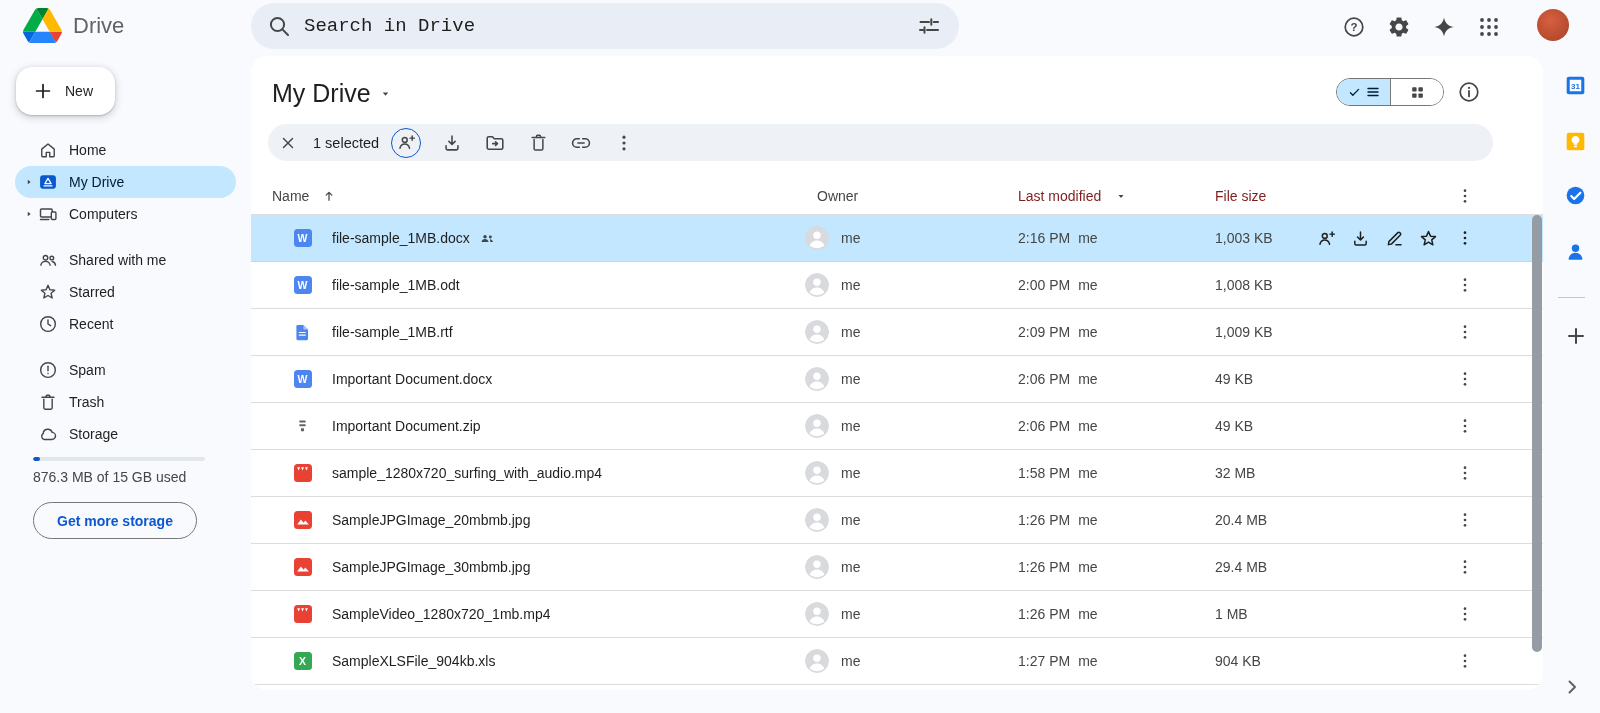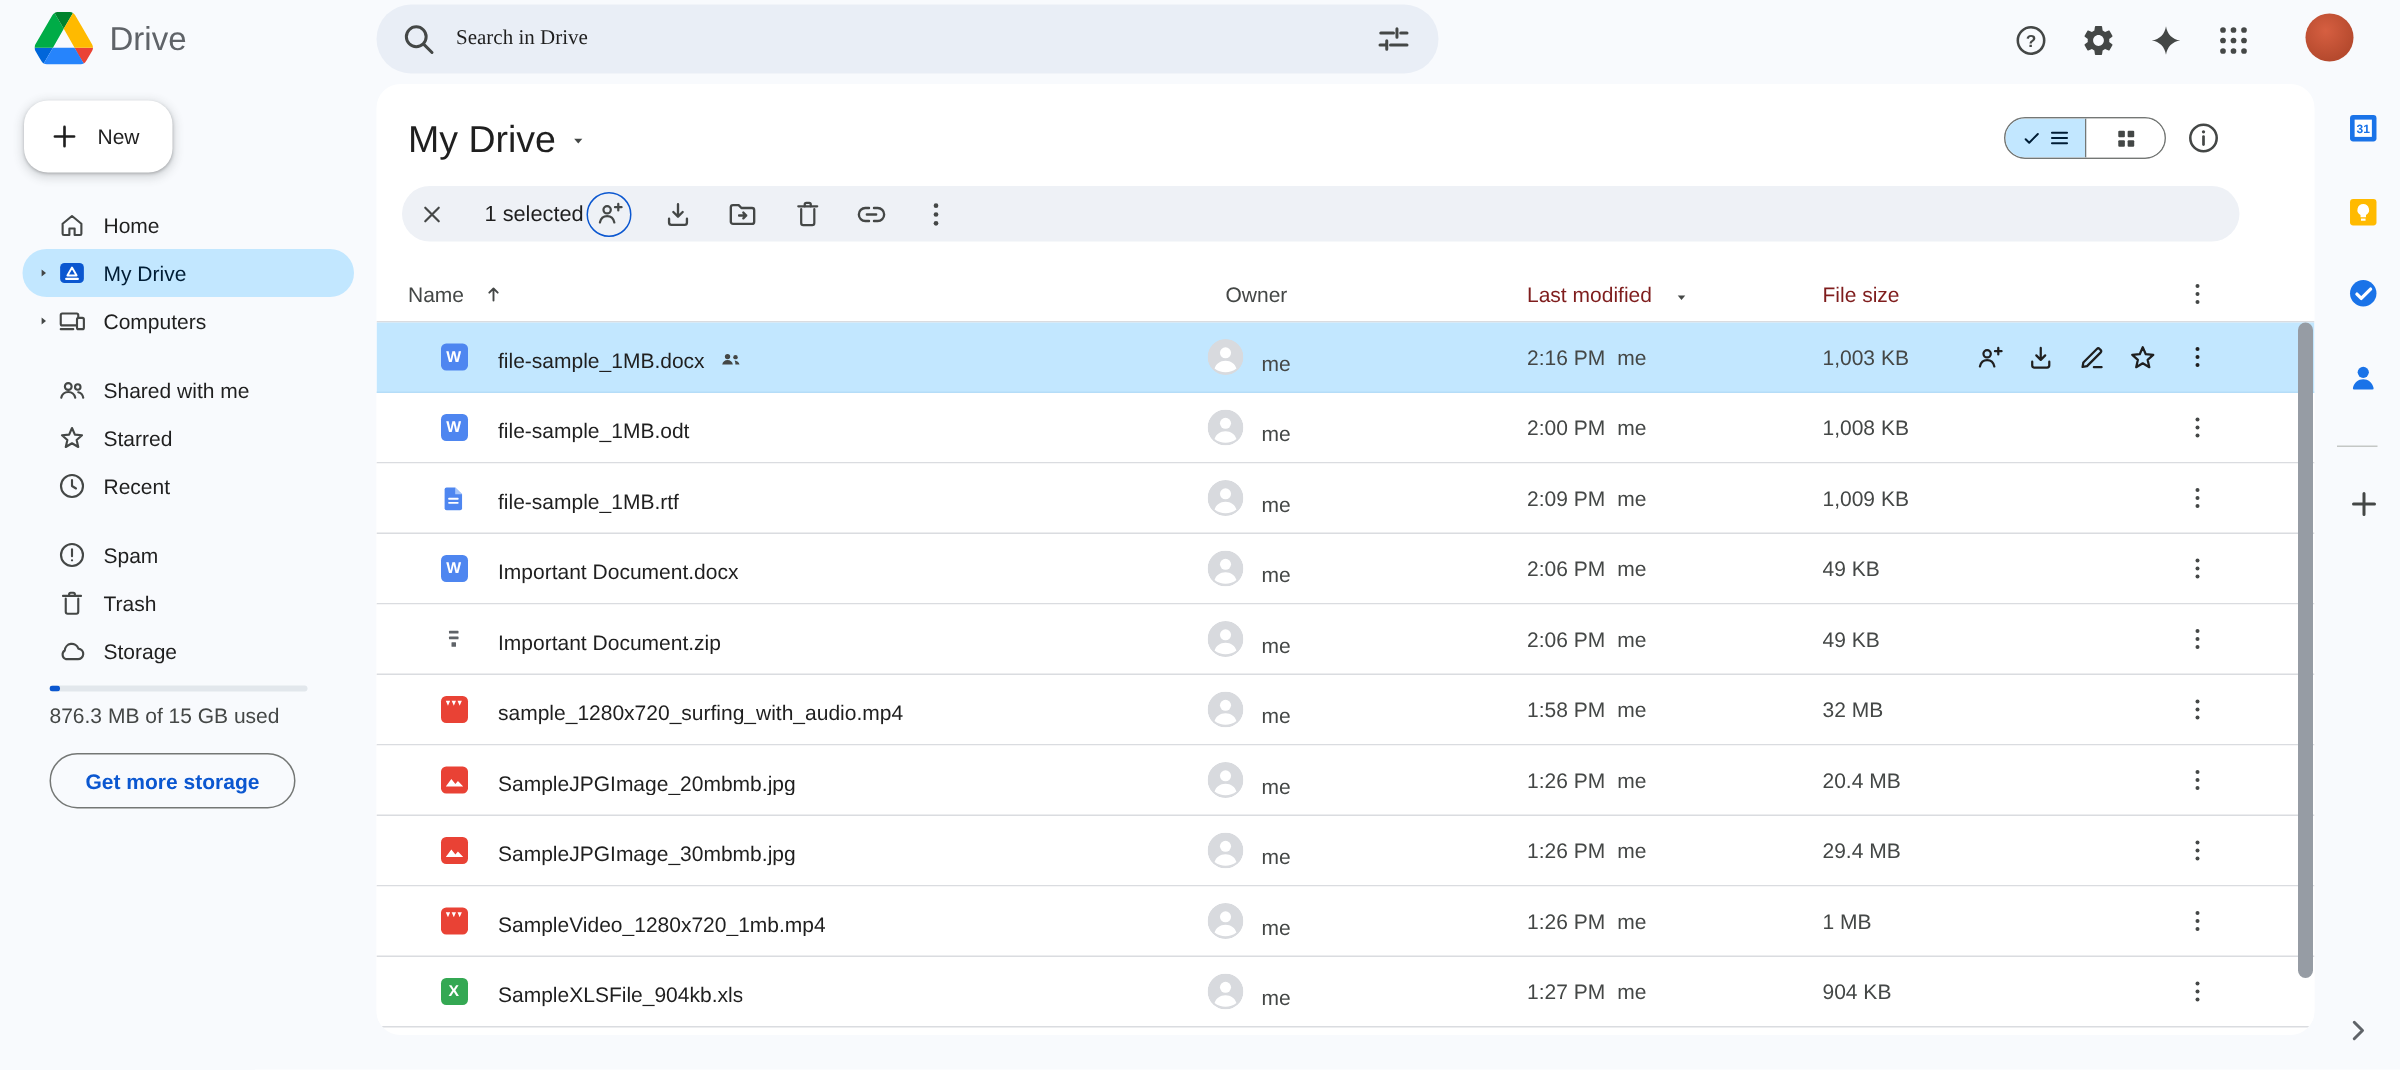--- a/index.html
+++ b/index.html
@@ -6,21 +6,21 @@
   html,body{width:1600px;height:713px;overflow:hidden}
   body{background:#f8fafd;font-family:"Liberation Sans","DejaVu Sans",sans-serif;color:#1f1f1f}
   .page{position:relative;width:1424px;height:713px}
   svg{display:block}
 
   
   .brand{position:absolute;left:23px;top:8px;display:flex;align-items:center;gap:11px;cursor:pointer}
   .brand-name{font-size:22px;color:#5f6368}
   .searchbar{position:absolute;left:251px;top:3px;width:708px;height:46px;border-radius:23px;background:#e9eef6;display:flex;align-items:center;padding:0 18px 0 16px;gap:13px}
   .sb-ico{width:24px;height:24px;color:#444746;cursor:pointer;flex:none}
-  .sb-input{flex:1;border:none;background:transparent;outline:none;font-size:14px;color:#1f1f1f;font-family:Liberation Serif, serif}
+  .sb-input{flex:1;border:none;background:transparent;outline:none;font-size:19px;color:#1f1f1f;font-family:Liberation Mono, monospace}
   .sb-input::placeholder{color:#1f1f1f;opacity:1}
   .top-actions{position:absolute;left:1342px;top:13px;display:flex;align-items:center;gap:21px}
   .tico{width:24px;height:24px;color:#444746;cursor:pointer}
   .avatar{width:32px;height:32px;margin-left:15px;margin-top:-4px;border-radius:50%;background:radial-gradient(circle at 42% 36%,#d65f41,#b64a2e 70%);cursor:pointer}
 
   
   .new-btn{position:absolute;left:16px;top:67px;width:99px;height:48px;border:none;border-radius:16px;background:#fff;
     box-shadow:0 1px 2px rgba(60,64,67,.30),0 2px 6px 2px rgba(60,64,67,.15);
     display:flex;align-items:center;gap:11px;padding-left:16px;font-size:14px;font-weight:500;color:#1f1f1f;cursor:pointer;font-family:inherit}
   #nav-list{position:absolute;left:0;top:134px;width:251px}
@@ -38,27 +38,27 @@
   
   .panel{position:absolute;left:251px;top:56px;width:1292px;height:634px;background:#fff;border-radius:16px;overflow:hidden}
   .title-wrap{position:absolute;left:21px;top:20px;height:34px;display:flex;align-items:center;gap:8px;font-size:25px;color:#1f1f1f;cursor:pointer}
   .view-toggle{position:absolute;left:1085px;top:22px;width:108px;height:28px;border:1px solid #747775;border-radius:14px;display:flex;overflow:hidden}
   .vt-left{width:54px;background:#c2e7ff;border-right:1px solid #747775;display:flex;align-items:center;justify-content:center;gap:3px;color:#001d35;cursor:pointer}
   .vt-right{flex:1;background:#fff;display:flex;align-items:center;justify-content:center;color:#444746;cursor:pointer}
   .info-btn{position:absolute;left:1206px;top:24px;width:24px;height:24px;color:#444746;cursor:pointer}
 
   .toolbar{position:absolute;left:17px;top:68px;width:1225px;height:37px;border-radius:19px;background:#eef1f6;display:flex;align-items:center}
   .tb-close{margin-left:11px;width:18px;height:18px;color:#444746;cursor:pointer;flex:none}
-  .tb-count{margin-left:26px;font-size:14.5px;color:#1f1f1f;white-space:nowrap}
+  .tb-count{margin-left:16px;font-size:14.5px;color:#1f1f1f;white-space:nowrap}
   .tb-icons{position:absolute;left:123px;top:0;height:37px;display:flex;align-items:center;gap:19px}
   .ring{width:30px;height:30px;border:1.5px solid #0b57d0;border-radius:50%;display:flex;align-items:center;justify-content:center}
   .tb-ico{width:24px;height:24px;color:#444746;cursor:pointer;display:flex;align-items:center;justify-content:center}
 
   .thead{position:absolute;left:0;top:122px;width:100%;height:37px;display:flex;align-items:center;padding:0 20px 0 21px;border-bottom:1px solid #dadce0;font-size:14px;font-weight:500;color:#444746}
-  .cell{display:flex;align-items:flex-end}
+  .cell{display:flex;align-items:center}
   .cell-name{flex:1;min-width:0}
   .cell-owner{width:213px}
   .cell-mod{width:197px;color:#444746;gap:8px}
   .cell-size{width:95px;color:#444746;white-space:nowrap}
   .cell-actions{width:213px;position:relative;height:100%}
   .thead .cell-owner{padding-left:12px}
   .thead .cell-mod,.thead .cell-size{color:#7f1d1d}
   .sort-arrow{margin-left:12px;width:16px;height:16px;color:#444746;cursor:pointer}
   .hdr-caret{margin-left:6px;width:12px;height:12px;color:#444746}
   .act-slot{position:absolute;top:50%;transform:translateY(-50%);width:24px;height:24px;display:flex;align-items:center;justify-content:center;color:#444746;cursor:pointer}

